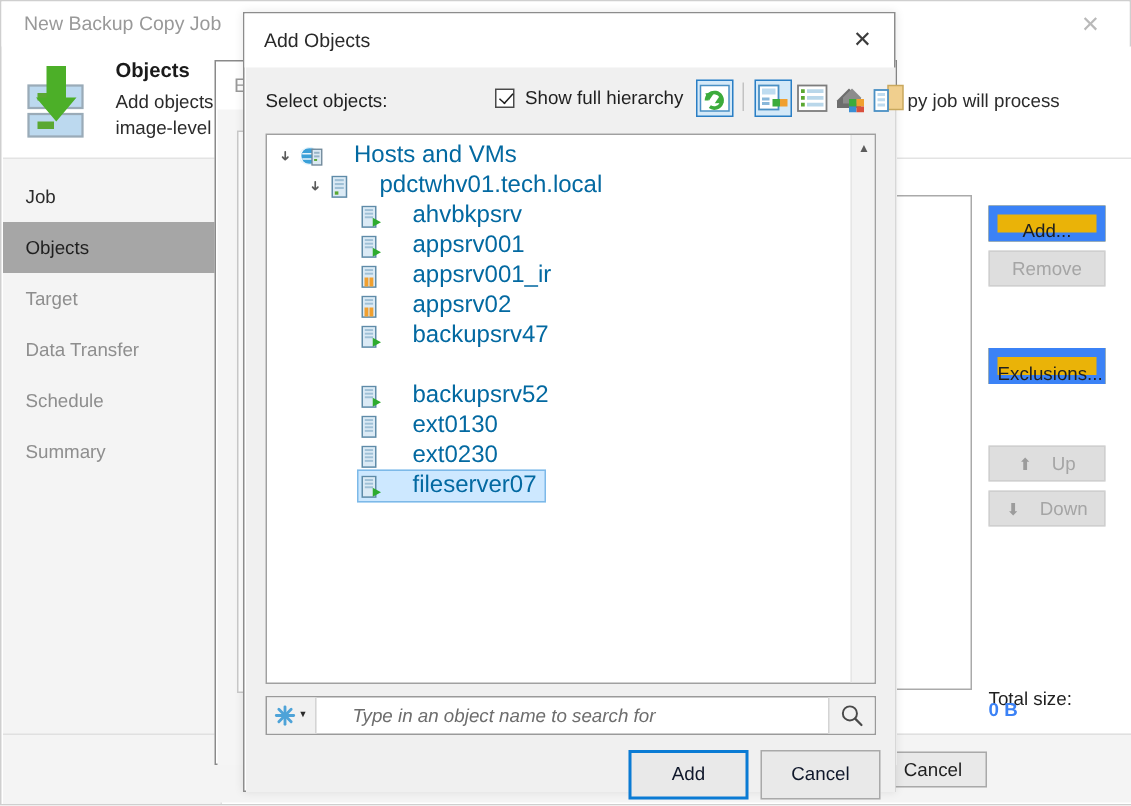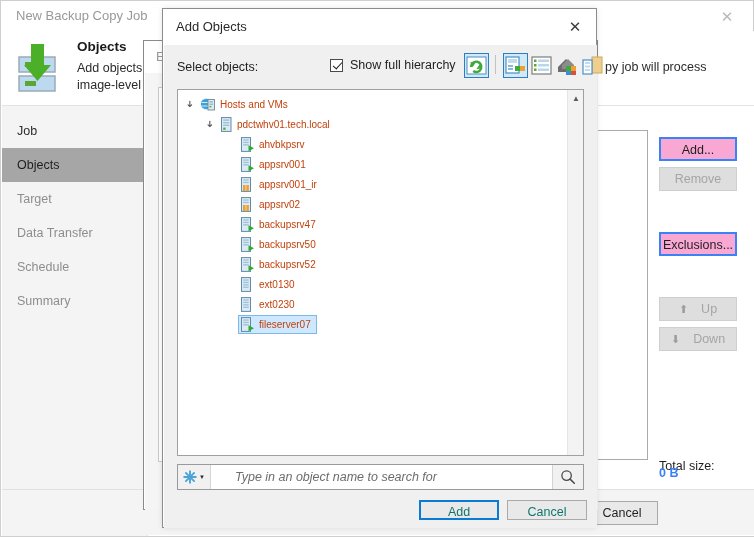--- a/index.html
+++ b/index.html
@@ -124,22 +124,22 @@
     background: #ffffff;
     box-sizing: border-box;
   }
 
   
   .rbtn {
     position: absolute;
     width: 78px; height: 24px;
     font-size: 12.5px;
     font-family: "Liberation Sans", sans-serif;
-    background: #f9a8d4;
-    border: 2px solid #3b82f6;
+    background: #eab308;
+    border: 6px solid #3b82f6;
     color: #1f1f1f;
     box-sizing: border-box;
     text-align: center;
     line-height: 22px;
     padding: 0;
   }
   .rbtn.disabled {
     background: #dedede;
     border: 1px solid #cfcfcf;
     color: #a5a5a5;
@@ -357,23 +357,23 @@
     white-space: nowrap;
   }
   .tree-row .twisty {
     width: 16px; height: 20px;
     display: flex; align-items: center; justify-content: center;
     font-size: 8.5px;
     color: #5a5a5a;
     flex: 0 0 auto;
   }
   .tree-label {
-    font-size: 10px;
-    color: #c2410c;
-    padding-left: 4px;
+    font-size: 16px;
+    color: #0369a1;
+    padding-left: 20px;
   }
   .tree-row.selected .selbg {
     background: #cde8ff;
     border: 1px solid #7db9e8;
   }
   .node-wrap {
     display: flex;
     align-items: center;
     padding: 1px 5px 1px 1px;
     box-sizing: border-box;
@@ -416,26 +416,26 @@
     background: #f1f1f1;
     border-left: 1px solid #d4d4d4;
     display: flex; align-items: center; justify-content: center;
     flex: 0 0 auto;
   }
 
   
   .dlg-btn {
     position: absolute;
     top: 455px;
-    width: 80px; height: 20px;
+    width: 80px; height: 33px;
     font-size: 12.5px;
     font-family: "Liberation Sans", sans-serif;
     background: #e9e9e9;
     border: 1px solid #a9a9a9;
-    color: #0f766e;
+    color: #0f172a;
     box-sizing: border-box;
     text-align: center;
     line-height: 23px;
     padding: 0;
   }
   .dlg-btn.default {
     border: 2px solid #0a7bd4;
     line-height: 21px;
   }
 </style>
@@ -686,34 +686,20 @@
               <rect x="3.2" y="2.4" width="5.5" height="1.3" fill="#9fc0d6"></rect>
               <rect x="3.2" y="4.8" width="5.5" height="1.3" fill="#9fc0d6"></rect>
               <rect x="3.2" y="7.2" width="5.5" height="1.3" fill="#9fc0d6"></rect>
               <polygon points="8.5,8.2 14,11.2 8.5,14.2" fill="#2eab2e"></polygon>
             </svg>
           </span>
           <span class="tree-label">backupsrv47</span>
         </span>
       </div>
 
-      <div class="tree-row" style="top:144px; left:60px;">
-        <span class="node-wrap">
-          <span>
-            <svg width="15" height="15" viewBox="0 0 15 15" style="display:block">
-              <rect x="1.5" y="0.6" width="9" height="13.8" fill="#dbeaf5" stroke="#5f8ba8" stroke-width="1"></rect>
-              <rect x="3.2" y="2.4" width="5.5" height="1.3" fill="#9fc0d6"></rect>
-              <rect x="3.2" y="4.8" width="5.5" height="1.3" fill="#9fc0d6"></rect>
-              <rect x="3.2" y="7.2" width="5.5" height="1.3" fill="#9fc0d6"></rect>
-              <polygon points="8.5,8.2 14,11.2 8.5,14.2" fill="#2eab2e"></polygon>
-            </svg>
-          </span>
-          <span class="tree-label">backupsrv50</span>
-        </span>
-      </div>
 
       <div class="tree-row" style="top:164px; left:60px;">
         <span class="node-wrap">
           <span>
             <svg width="15" height="15" viewBox="0 0 15 15" style="display:block">
               <rect x="1.5" y="0.6" width="9" height="13.8" fill="#dbeaf5" stroke="#5f8ba8" stroke-width="1"></rect>
               <rect x="3.2" y="2.4" width="5.5" height="1.3" fill="#9fc0d6"></rect>
               <rect x="3.2" y="4.8" width="5.5" height="1.3" fill="#9fc0d6"></rect>
               <rect x="3.2" y="7.2" width="5.5" height="1.3" fill="#9fc0d6"></rect>
               <polygon points="8.5,8.2 14,11.2 8.5,14.2" fill="#2eab2e"></polygon>

